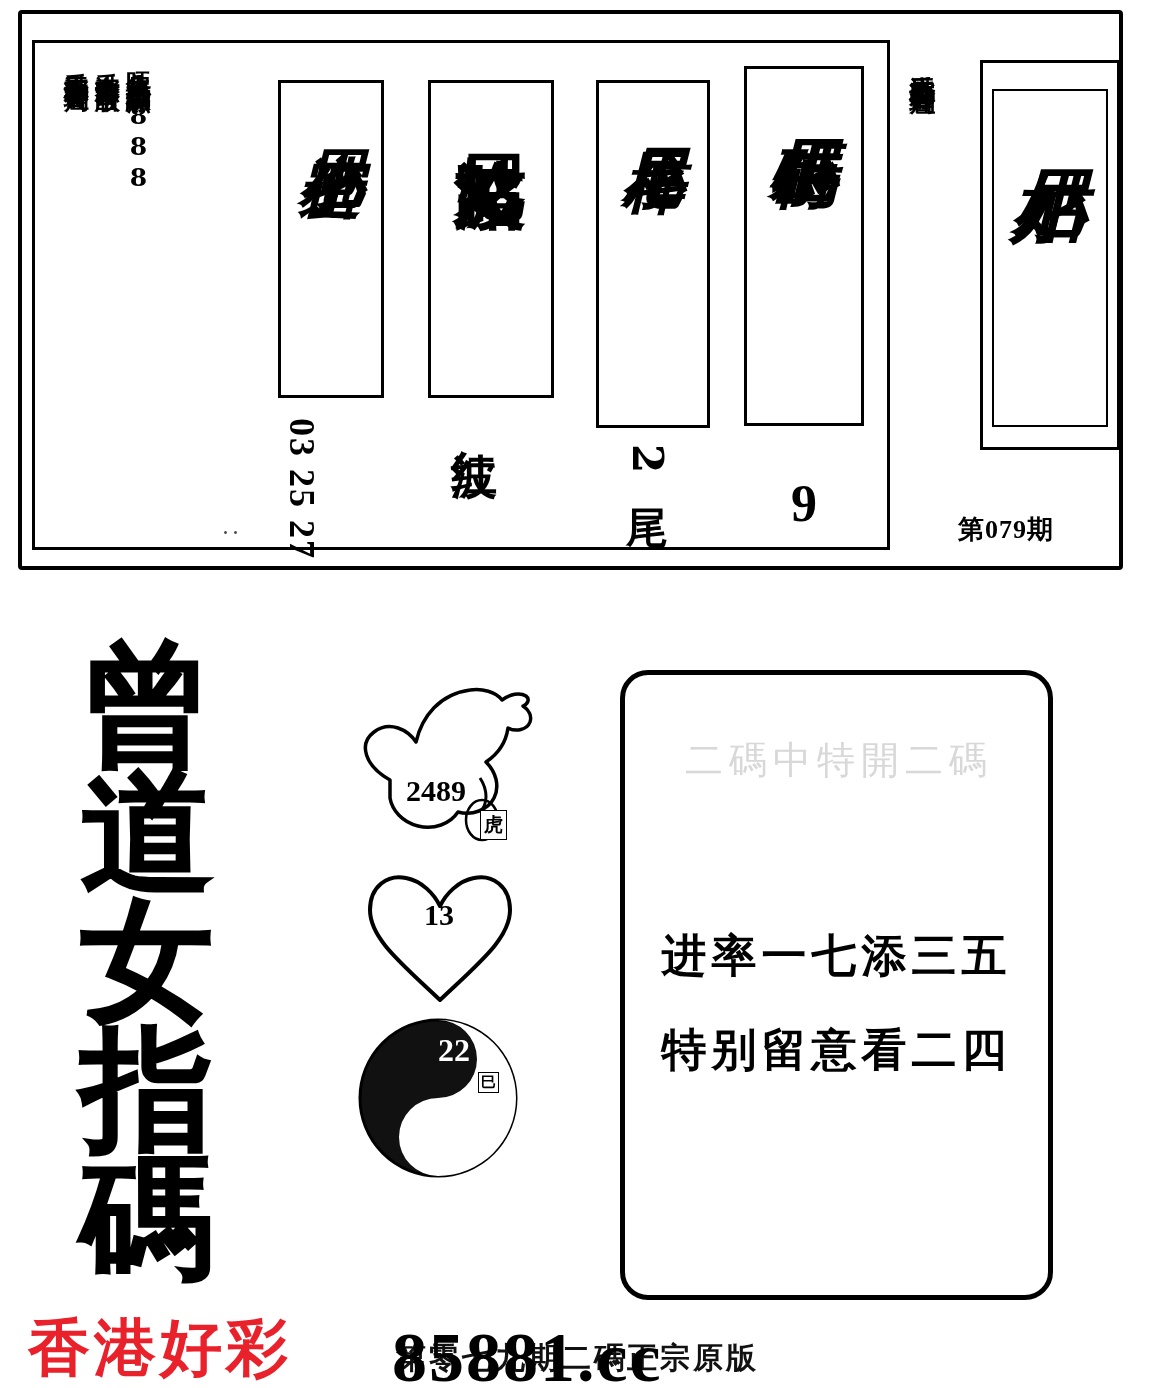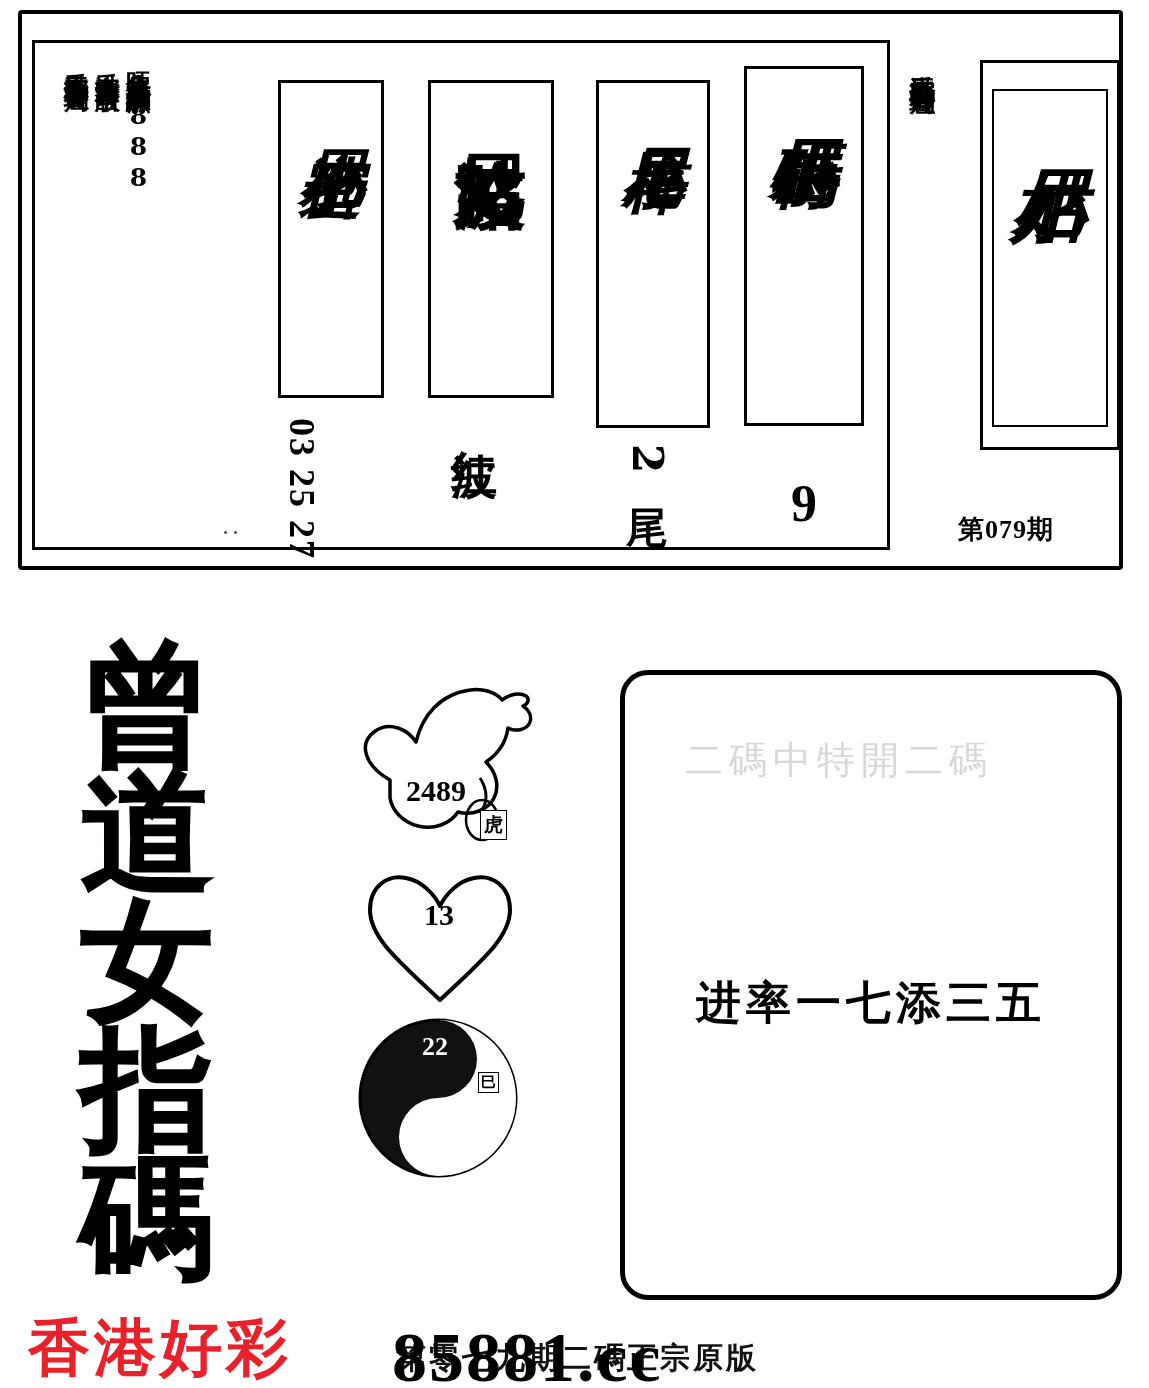--- a/index.html
+++ b/index.html
@@ -198,29 +198,29 @@
   }
   .sym-num {
     position: absolute;
     font-family: "Liberation Serif", serif;
     font-weight: 700;
     color: #000000;
   }
   .dove-num  { left: 76px;  top: 114px; font-size: 30px; }
   .dove-tag  { left: 150px; top: 150px; font-size: 19px; border: 1.5px solid #000; padding: 1px 3px; background: #fff; }
   .heart-num { left: 94px;  top: 238px; font-size: 30px; }
-  .yin-num   { left: 92px;  top: 372px; font-size: 26px; color: #fff; }
+  .yin-num   { left: 108px;  top: 372px; font-size: 32px; color: #fff; }
   .yin-tag   { left: 148px; top: 412px; font-size: 15px; border: 1.5px solid #000; padding: 0 2px; background: #fff; }
 
   
   .verse-box {
     position: absolute;
     left: 620px;
     top: 670px;
-    width: 502px;
+    width: 433px;
     height: 630px;
     border: 5px solid #000;
     border-radius: 28px;
     box-sizing: border-box;
     display: flex;
     flex-direction: column;
     justify-content: center;
     align-items: center;
     gap: 34px;
     padding-top: 36px;
@@ -377,19 +377,20 @@
     <circle cx="108" cy="51" r="13" fill="#111"></circle>
     <circle cx="108" cy="129" r="13" fill="#fff"></circle>
   </svg>
   <div class="sym-num yin-num">22</div>
   <div class="sym-num yin-tag">巳</div>
 </div>
 
 <div class="verse-box">
   <div class="verse-faded">二碼中特開二碼</div>
   <div class="verse">进率一七添三五</div>
+  <div class="verse">特别留意看二四</div>
 </div>
 
 <div class="footer">
   <div class="footer-cn">香港好彩</div>
   <div class="footer-sub">第零七九期二碼正宗原版</div>
   <div class="footer-num">85881.cc</div>
 </div>
 
 </body></html>

